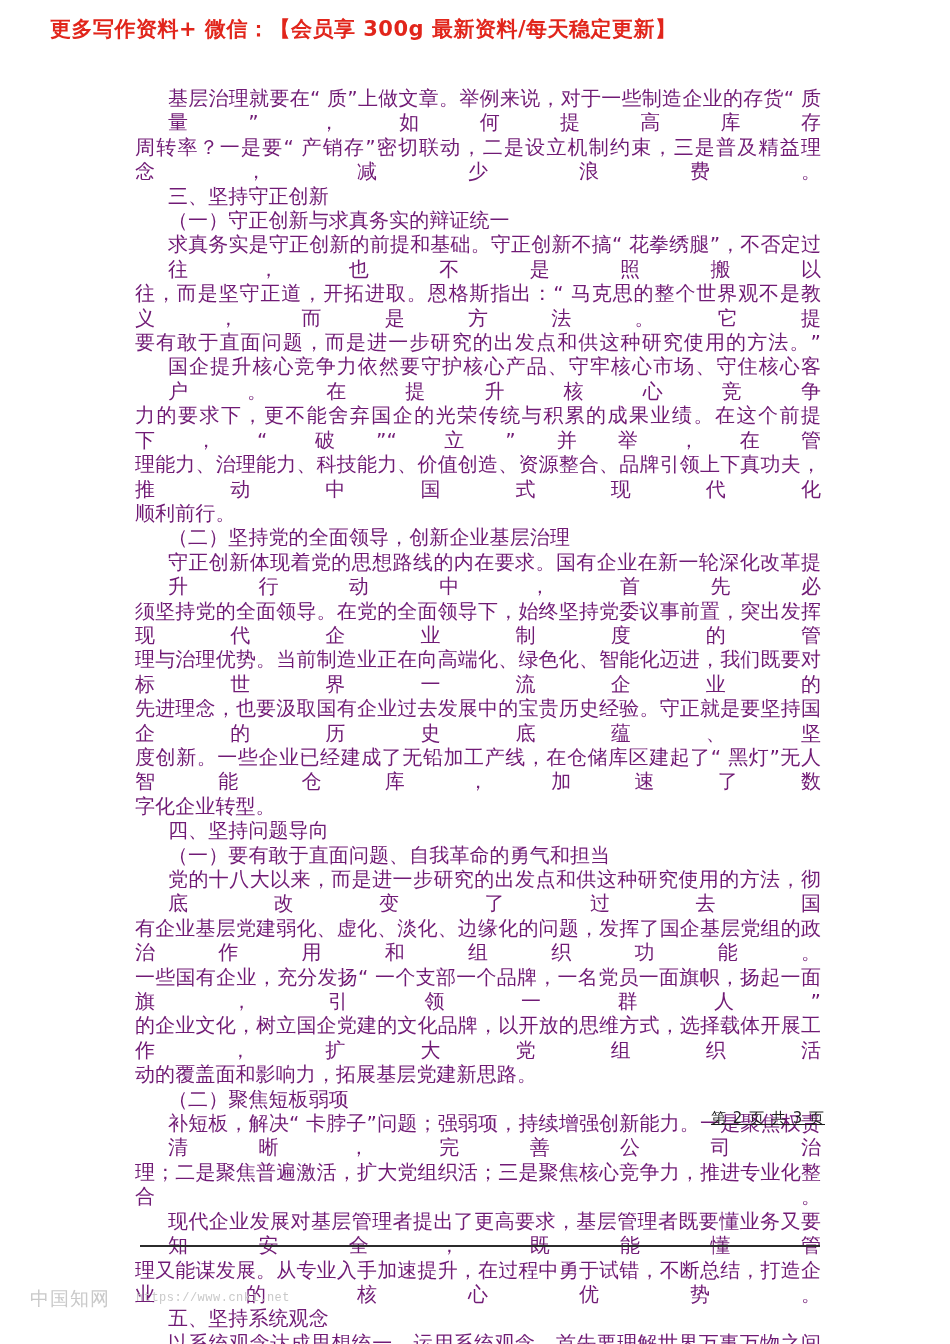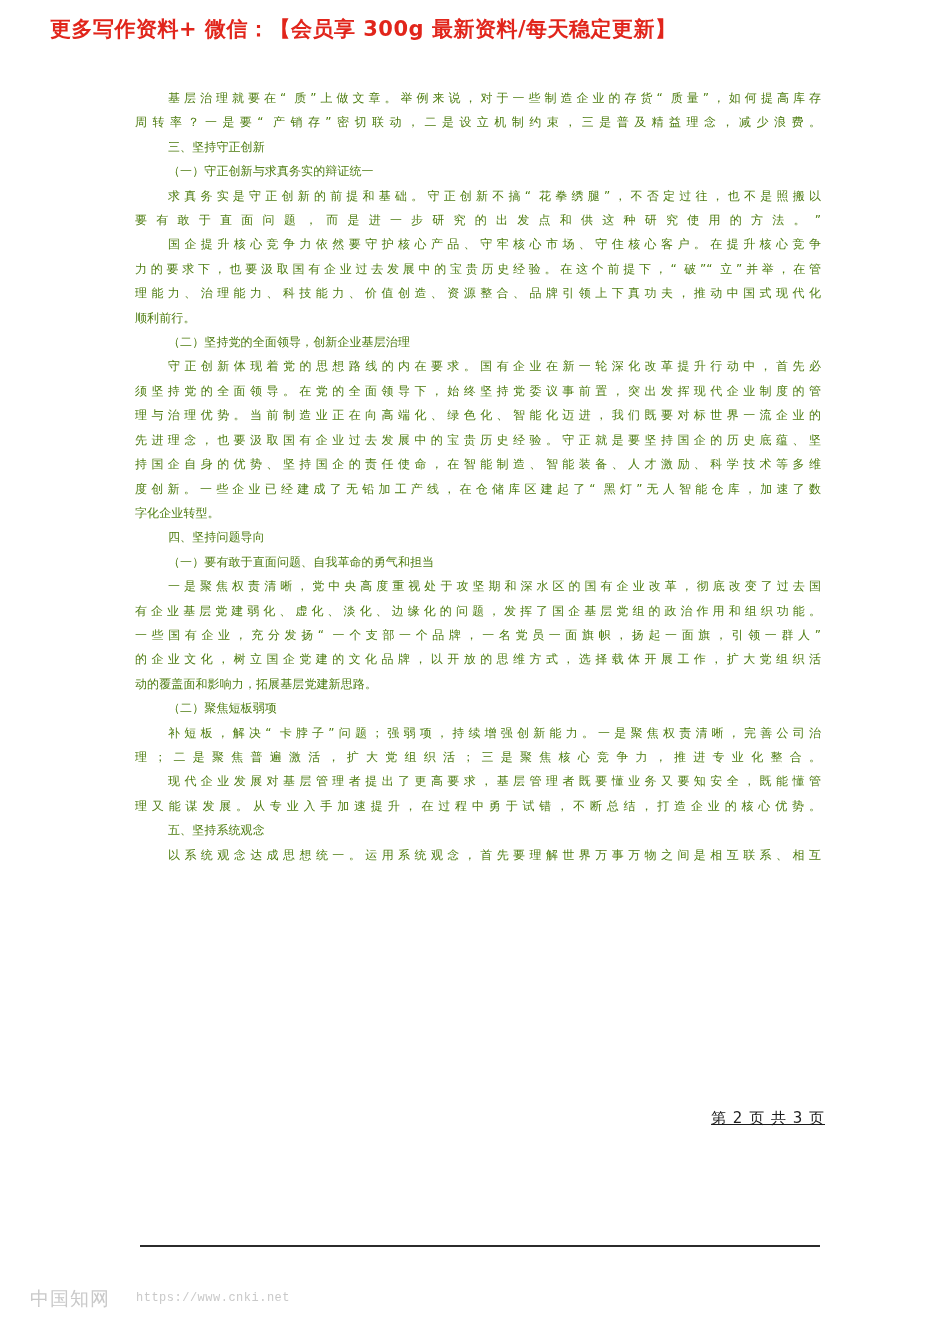--- a/index.html
+++ b/index.html
@@ -37,23 +37,23 @@
   }
 
   
   .doc-body {
     position: absolute;
     left: 135px;
     top: 86px;
     width: 686px;
   }
   .doc-line {
-    font-size: 12px;
+    font-size: 20px;
     line-height: 24.4px;
-    color: #4d7c0f;
+    color: #701a75;
     text-align: justify;
     text-justify: inter-ideograph;
     letter-spacing: 0.1px;
     white-space: nowrap;
   }
   
   .doc-line.just {
     text-align: justify;
     text-align-last: justify;
     white-space: normal;
@@ -118,36 +118,36 @@
 <div id="page">
 
   <div class="promo-banner">更多写作资料+ 微信：【会员享 300g 最新资料/每天稳定更新】</div>
 
   <div class="doc-body">
       <div class="doc-line ind just">基层治理就要在“ 质”上做文章。举例来说，对于一些制造企业的存货“ 质量”，如何提高库存</div>
       <div class="doc-line just">周转率？一是要“ 产销存”密切联动，二是设立机制约束，三是普及精益理念，减少浪费。</div>
       <div class="doc-line ind last">三、坚持守正创新</div>
       <div class="doc-line ind last">（一）守正创新与求真务实的辩证统一</div>
       <div class="doc-line ind just">求真务实是守正创新的前提和基础。守正创新不搞“ 花拳绣腿”，不否定过往，也不是照搬以</div>
+      <div class="doc-line just">往，而是坚守正道，开拓进取。恩格斯指出：“ 马克思的整个世界观不是教义，而是方法。它提</div>
       <div class="doc-line just">要有敢于直面问题，而是进一步研究的出发点和供这种研究使用的方法。”</div>
       <div class="doc-line ind just">国企提升核心竞争力依然要守护核心产品、守牢核心市场、守住核心客户。在提升核心竞争</div>
-      <div class="doc-line just">力的要求下，也要汲取国有企业过去发展中的宝贵历史经验。在这个前提下，“ 破”“ 立”并举，在管</div>
+      <div class="doc-line just">力的要求下，更不能舍弃国企的光荣传统与积累的成果业绩。在这个前提下，“ 破”“ 立”并举，在管</div>
       <div class="doc-line just">理能力、治理能力、科技能力、价值创造、资源整合、品牌引领上下真功夫，推动中国式现代化</div>
       <div class="doc-line last">顺利前行。</div>
       <div class="doc-line ind last">（二）坚持党的全面领导，创新企业基层治理</div>
       <div class="doc-line ind just">守正创新体现着党的思想路线的内在要求。国有企业在新一轮深化改革提升行动中，首先必</div>
       <div class="doc-line just">须坚持党的全面领导。在党的全面领导下，始终坚持党委议事前置，突出发挥现代企业制度的管</div>
       <div class="doc-line just">理与治理优势。当前制造业正在向高端化、绿色化、智能化迈进，我们既要对标世界一流企业的</div>
       <div class="doc-line just">先进理念，也要汲取国有企业过去发展中的宝贵历史经验。守正就是要坚持国企的历史底蕴、坚</div>
-      <div class="doc-line just">持国企自身的优势、坚持国企的责任使命，在智能制造、智能装备、人才激励、科学技术等多维</div>
       <div class="doc-line just">度创新。一些企业已经建成了无铅加工产线，在仓储库区建起了“ 黑灯”无人智能仓库，加速了数</div>
       <div class="doc-line last">字化企业转型。</div>
       <div class="doc-line ind last">四、坚持问题导向</div>
       <div class="doc-line ind last">（一）要有敢于直面问题、自我革命的勇气和担当</div>
-      <div class="doc-line ind just">一是聚焦权责清晰，党中央高度重视处于攻坚期和深水区的国有企业改革，彻底改变了过去国</div>
+      <div class="doc-line ind just">党的十八大以来，而是进一步研究的出发点和供这种研究使用的方法，彻底改变了过去国</div>
       <div class="doc-line just">有企业基层党建弱化、虚化、淡化、边缘化的问题，发挥了国企基层党组的政治作用和组织功能。</div>
       <div class="doc-line just">一些国有企业，充分发扬“ 一个支部一个品牌，一名党员一面旗帜，扬起一面旗，引领一群人”</div>
       <div class="doc-line just">的企业文化，树立国企党建的文化品牌，以开放的思维方式，选择载体开展工作，扩大党组织活</div>
       <div class="doc-line last">动的覆盖面和影响力，拓展基层党建新思路。</div>
       <div class="doc-line ind last">（二）聚焦短板弱项</div>
       <div class="doc-line ind just">补短板，解决“ 卡脖子”问题；强弱项，持续增强创新能力。一是聚焦权责清晰，完善公司治</div>
       <div class="doc-line just">理；二是聚焦普遍激活，扩大党组织活；三是聚焦核心竞争力，推进专业化整合。</div>
       <div class="doc-line ind just">现代企业发展对基层管理者提出了更高要求，基层管理者既要懂业务又要知安全，既能懂管</div>
       <div class="doc-line just">理又能谋发展。从专业入手加速提升，在过程中勇于试错，不断总结，打造企业的核心优势。</div>
       <div class="doc-line ind last">五、坚持系统观念</div>

